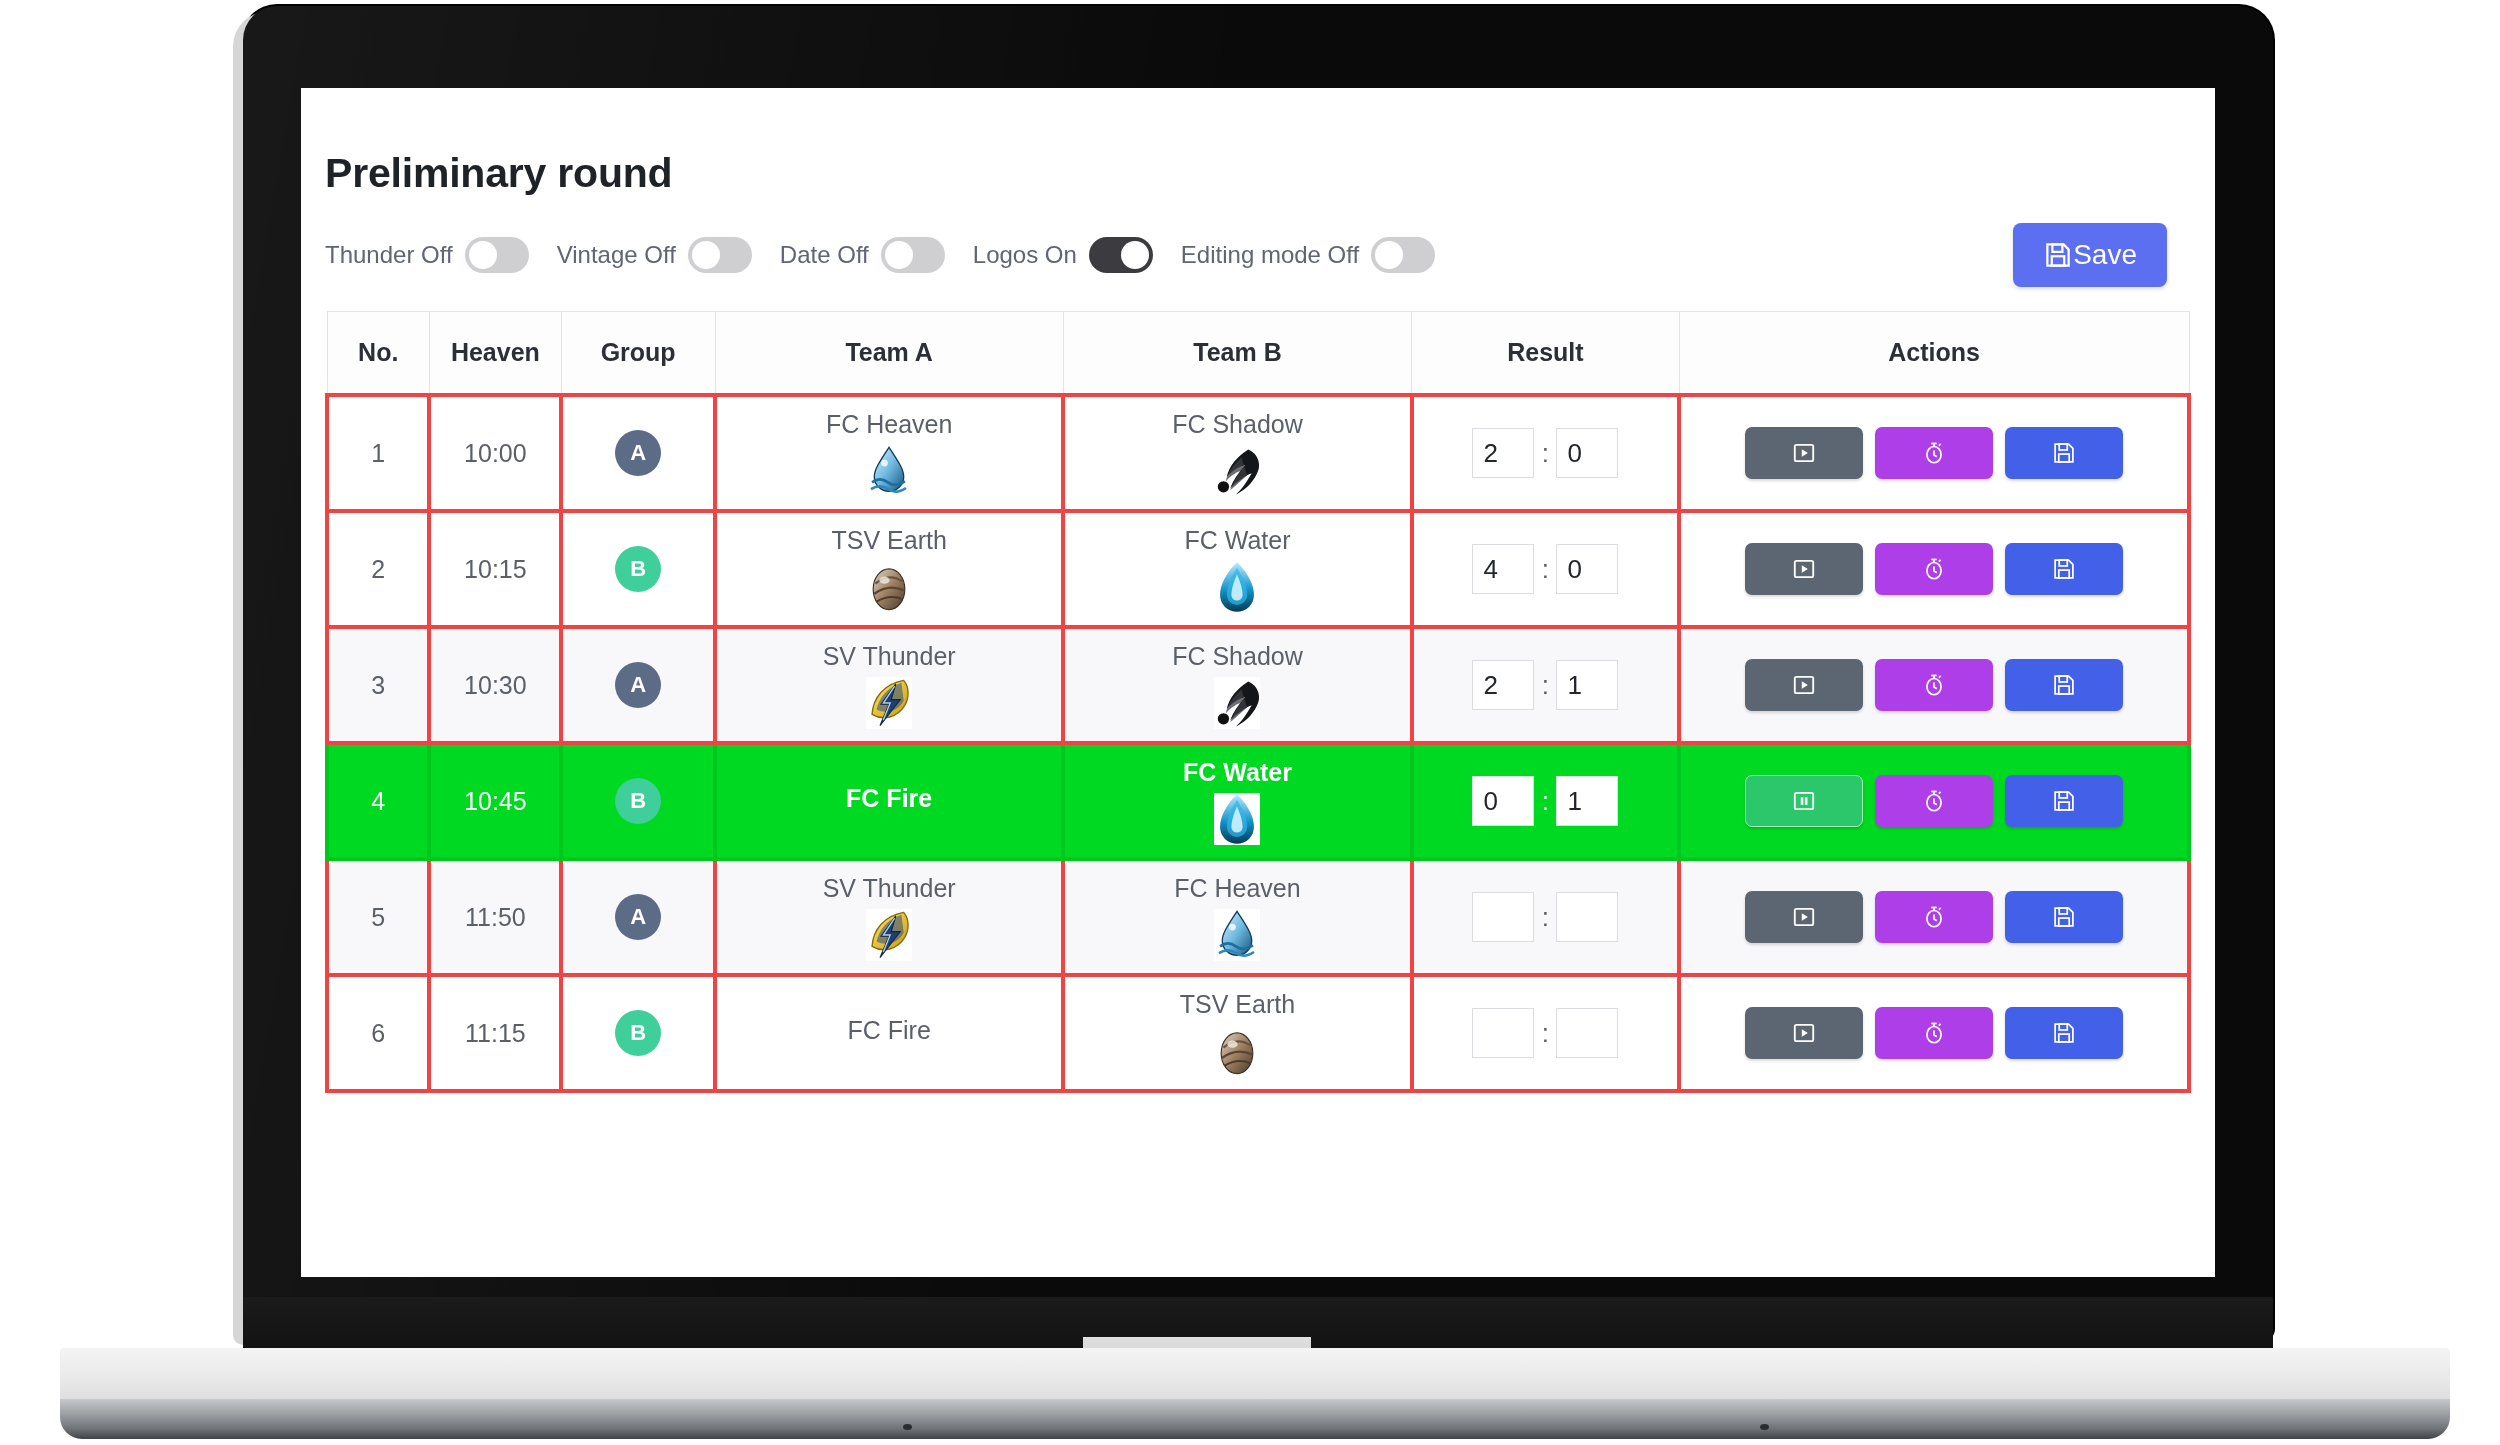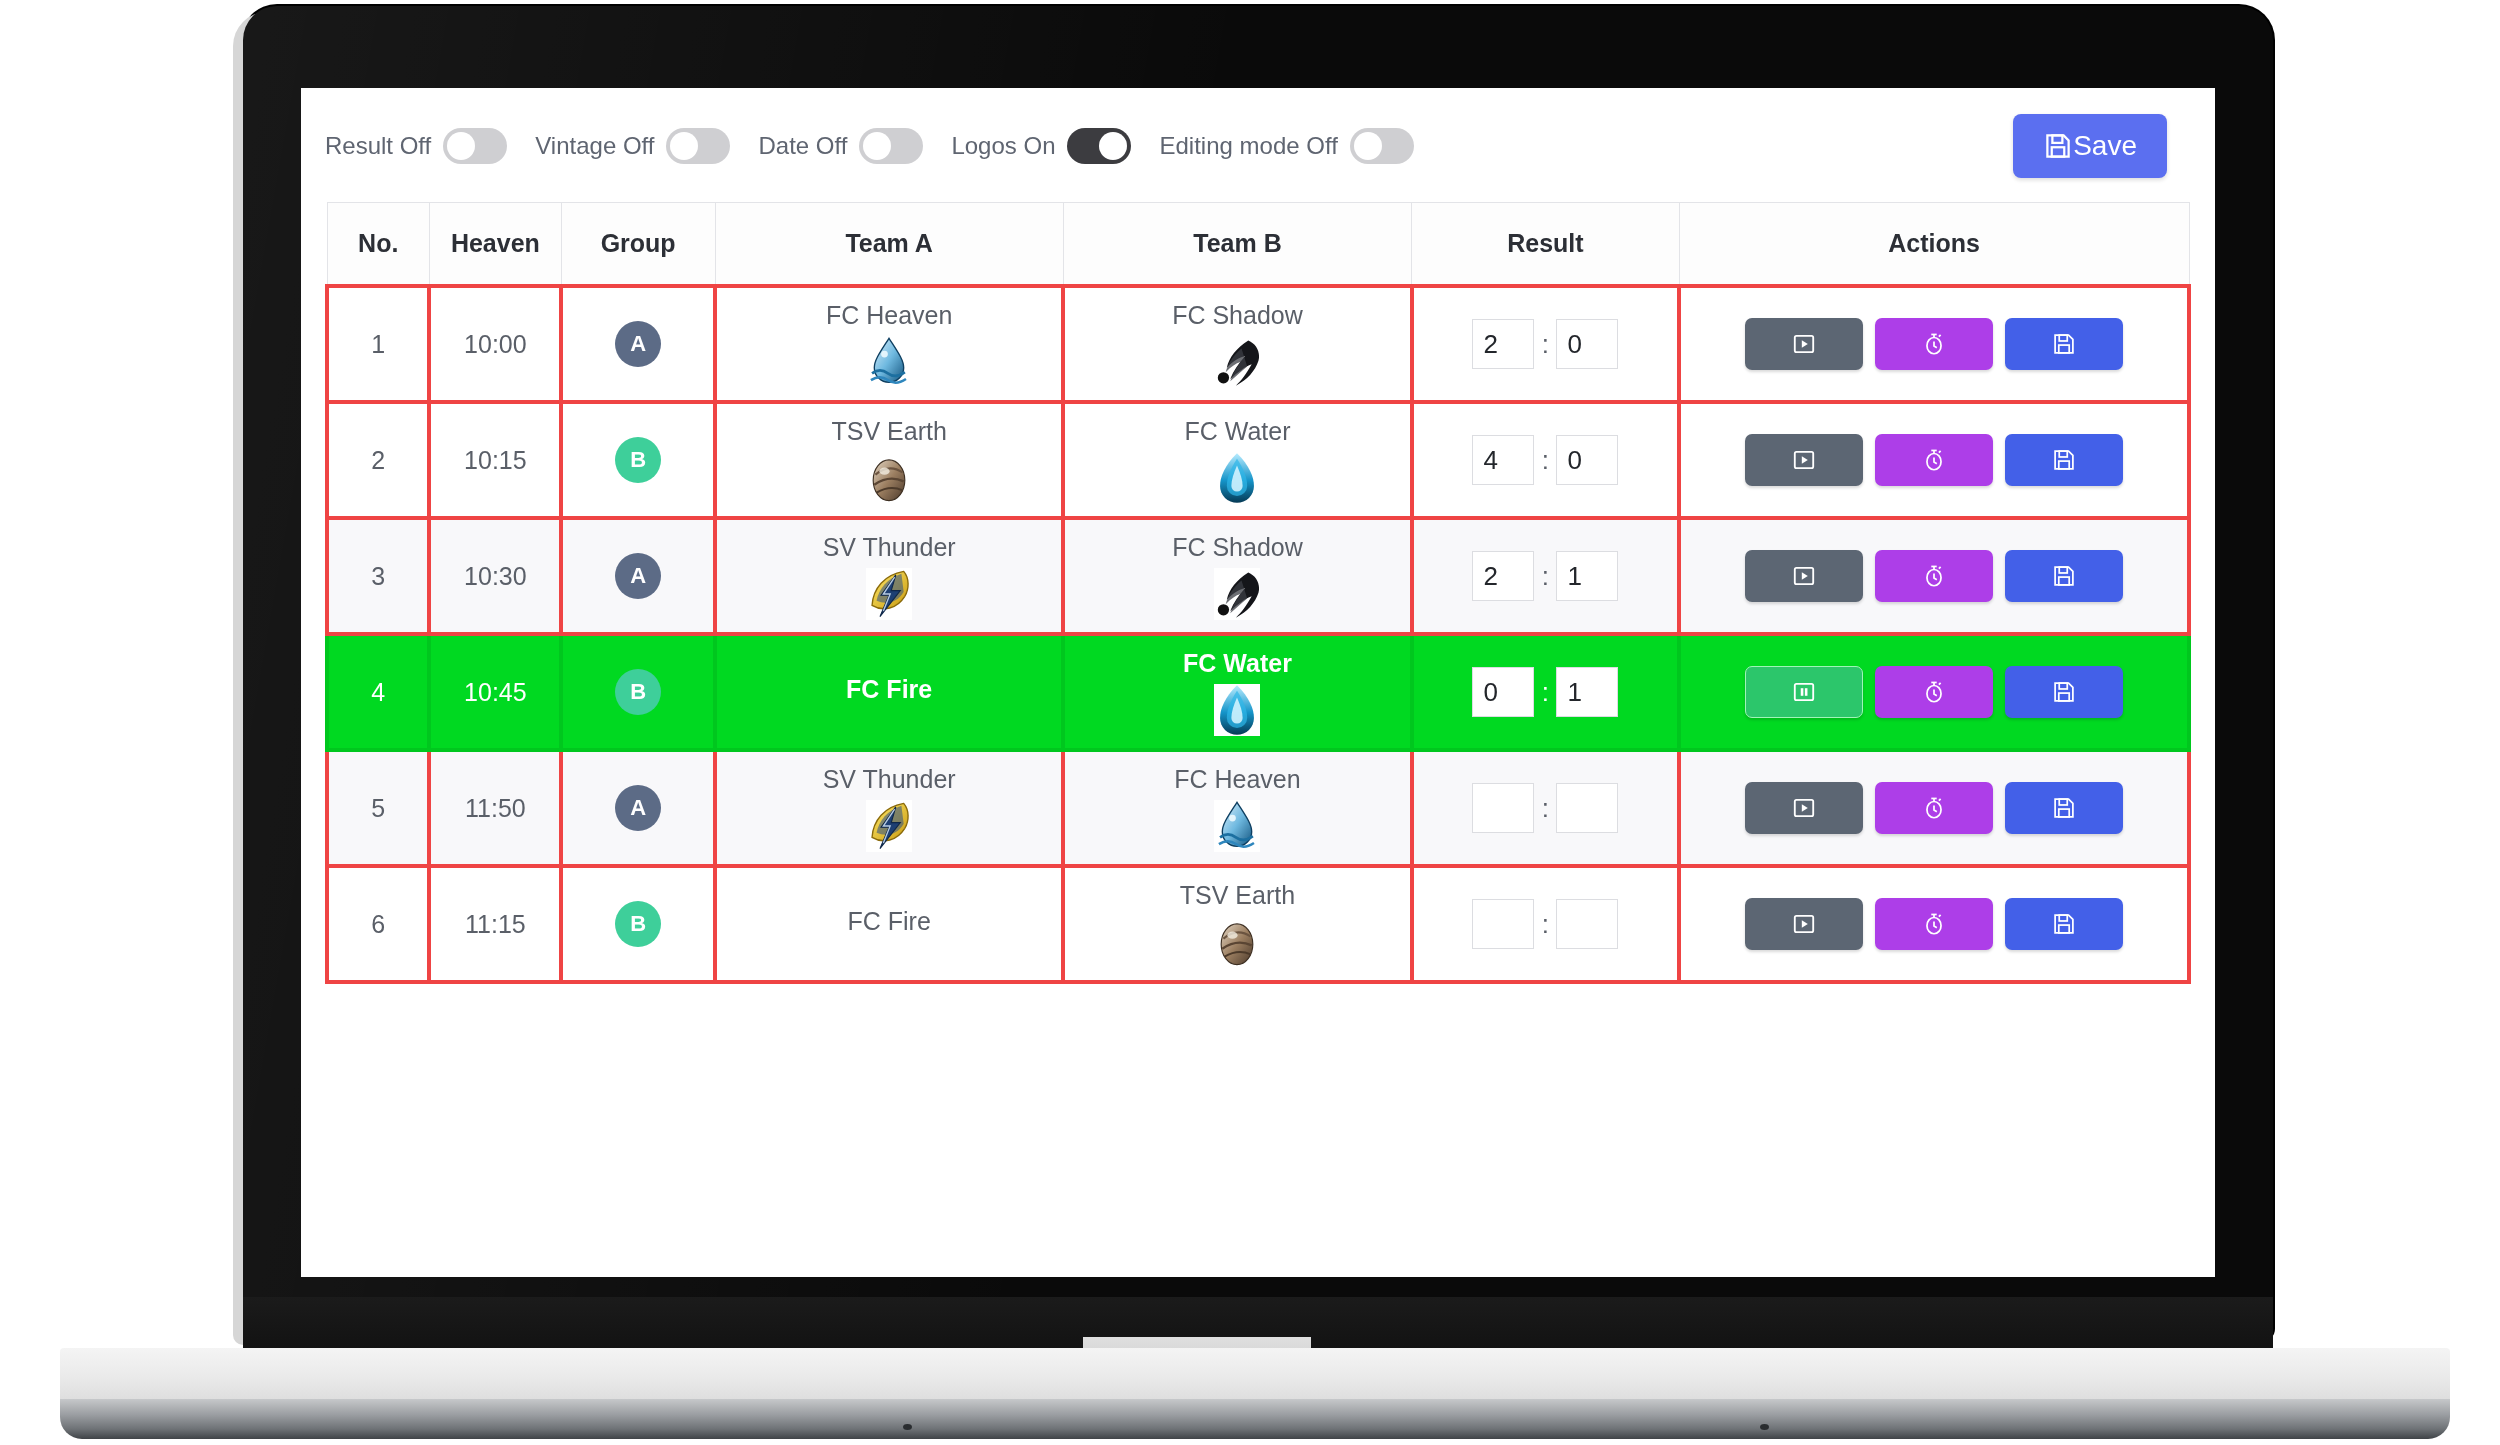--- a/index.html
+++ b/index.html
@@ -292,24 +292,25 @@
 </head>
 <body>
 
 <div id="laptop">
   <div id="lid"></div>
   <div id="lid-inner-shadow"></div>
 
   <div id="screen">
     <div id="app">
 
+      <h1 class="page-title">Preliminary round</h1>
 
       <div class="toggle-bar">
         <div class="toggle-group">
-          <span class="toggle-label">Result Off</span>
+          <span class="toggle-label">Thunder Off</span>
           <span class="switch">
               <span class="knob"></span>
             </span>
         </div>
         <div class="toggle-group">
           <span class="toggle-label">Vintage Off</span>
           <span class="switch">
               <span class="knob"></span>
             </span>
         </div>

